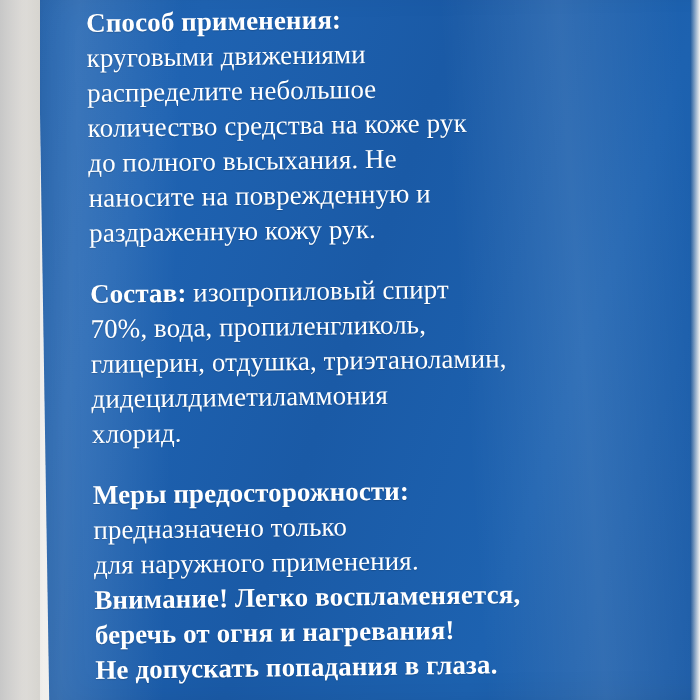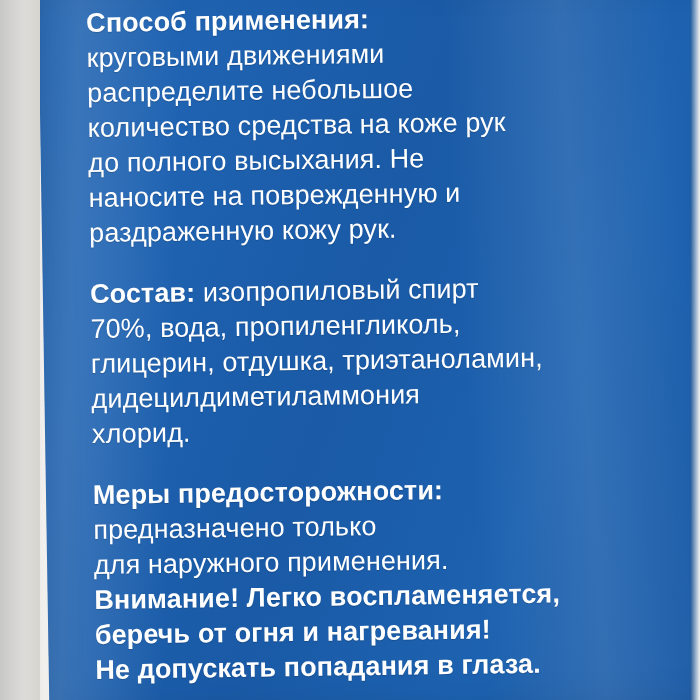--- a/index.html
+++ b/index.html
@@ -6,21 +6,21 @@
     margin: 0;
     padding: 0;
     background: #ffffff;
   }
   #canvas {
     position: relative;
     width: 700px;
     height: 700px;
     overflow: hidden;
     background: #e9e9e7;
-    font-family: Liberation Sans, sans-serif;
+    font-family: Liberation Serif, serif;
   }
 
   
   .bg-surface {
     position: absolute;
     inset: 0;
     background:
       linear-gradient(100deg, #f2f1ef 0%, #eceae6 40%, #e6e4e0 100%);
   }
 

